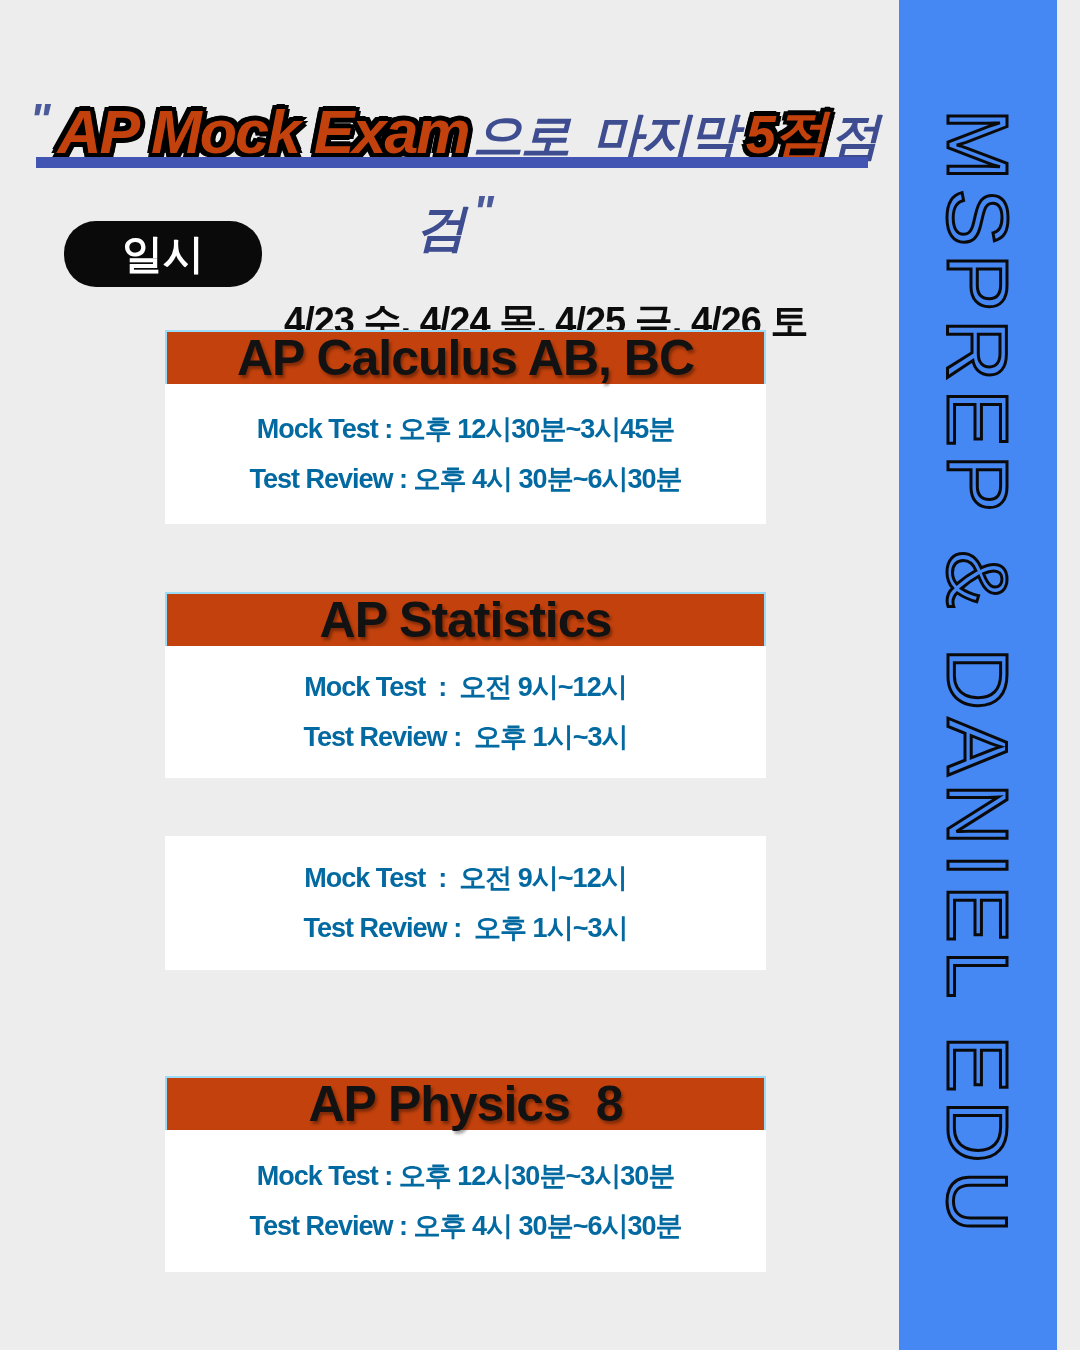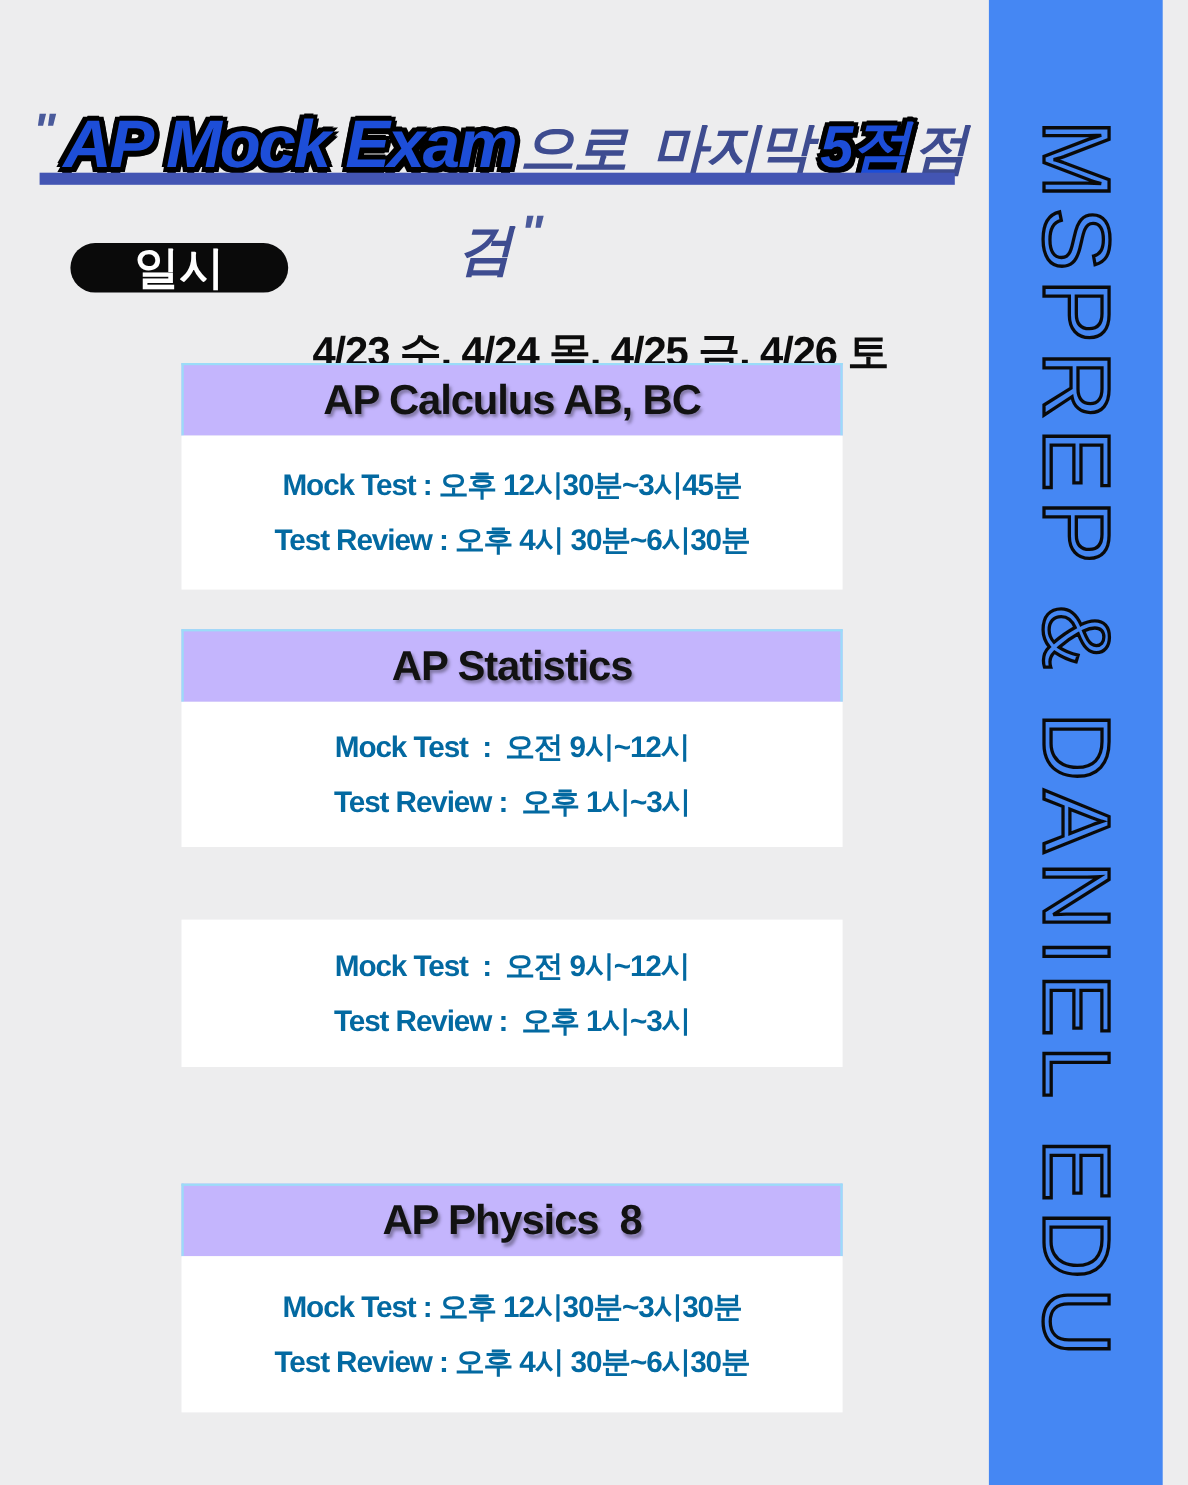--- a/index.html
+++ b/index.html
@@ -22,65 +22,65 @@
   }
 
   
   .title {
     position:absolute; left:24px; top:88px; width:860px;
     text-align:center; font-style:italic; font-weight:700;
     white-space:pre-wrap; line-height:64px;
   }
   .t-quote { color:#4A5A9B; font-size:44px; font-weight:900; vertical-align:18px; letter-spacing:-2px; }
   .t-yellow {
-    color:#1d4ed8; font-size:61px; letter-spacing:-2px; font-weight:900;
+    color:#c2410c; font-size:61px; letter-spacing:-2px; font-weight:900;
     text-shadow:
       -4px -4px 0 #000, 4px -4px 0 #000, -4px 4px 0 #000, 4px 4px 0 #000,
       -5px 0 0 #000, 5px 0 0 #000, 0 -5px 0 #000, 0 5px 0 #000,
       -3px -3px 0 #000, 3px -3px 0 #000, -3px 3px 0 #000, 3px 3px 0 #000;
     font-style: italic;
   }
   .t-yellow-sm { font-size:54px; }
   .t-navy { color:#3E4C90; font-size:50px; letter-spacing:-2px; font-weight:900;margin-top:12px; }
   .title-underline {
     position:absolute; left:36px; top:157px; width:832px; height:11px;
     background:#4355B3;
   }
 
   
   .badge {
-    position:absolute; left:64px; top:221px; width:198px; height:45px;
+    position:absolute; left:64px; top:221px; width:198px; height:66px;
     background:#0A0A0A; border-radius:32px; color:#fff;
     display:flex; align-items:center; justify-content:center;
     font-size:41px; font-weight:700;
   }
   .dates {
     position:absolute; left:284px; top:199px;
     font-size:38px; font-weight:800; line-height:49px;
     color:#0C0C0C; letter-spacing:-1px; white-space:pre-wrap;
   }
 
   
   .card { position:absolute; left:165px; width:601px; }
   .card-header {
-    height:66px; background:#c4b5fd;
+    height:54px; background:#c2410c;
     display:flex; align-items:center; justify-content:center;
-    font-size:38px; font-weight:700; color:#121212;
+    font-size:50px; font-weight:700; color:#121212;
     letter-spacing:-1px; white-space:pre-wrap;
     text-shadow:2px 3px 3px rgba(0,0,0,0.35);
     border:2px solid #9bdcf8; border-bottom:none;
   }
   .card-body {
     background:#FFFFFF; height:140px;
     display:flex; flex-direction:column; justify-content:center;
     text-align:center; font-size:27px; font-weight:700; color:#0369a1;
     line-height:50px; letter-spacing:-1px; white-space:pre-wrap;
   }
   .card1 { top:330px; }
-  .card2 { top:572px; }
+  .card2 { top:592px; }
   .card2 .card-body { height:132px; }
   .card3 { top:836px; }
   .card3 .card-body { height:134px; }
   .card4 { top:1076px; }
   .card4 .card-body { height:142px; }
 </style>
 </head>
 <body>
 
 <div class="poster">

